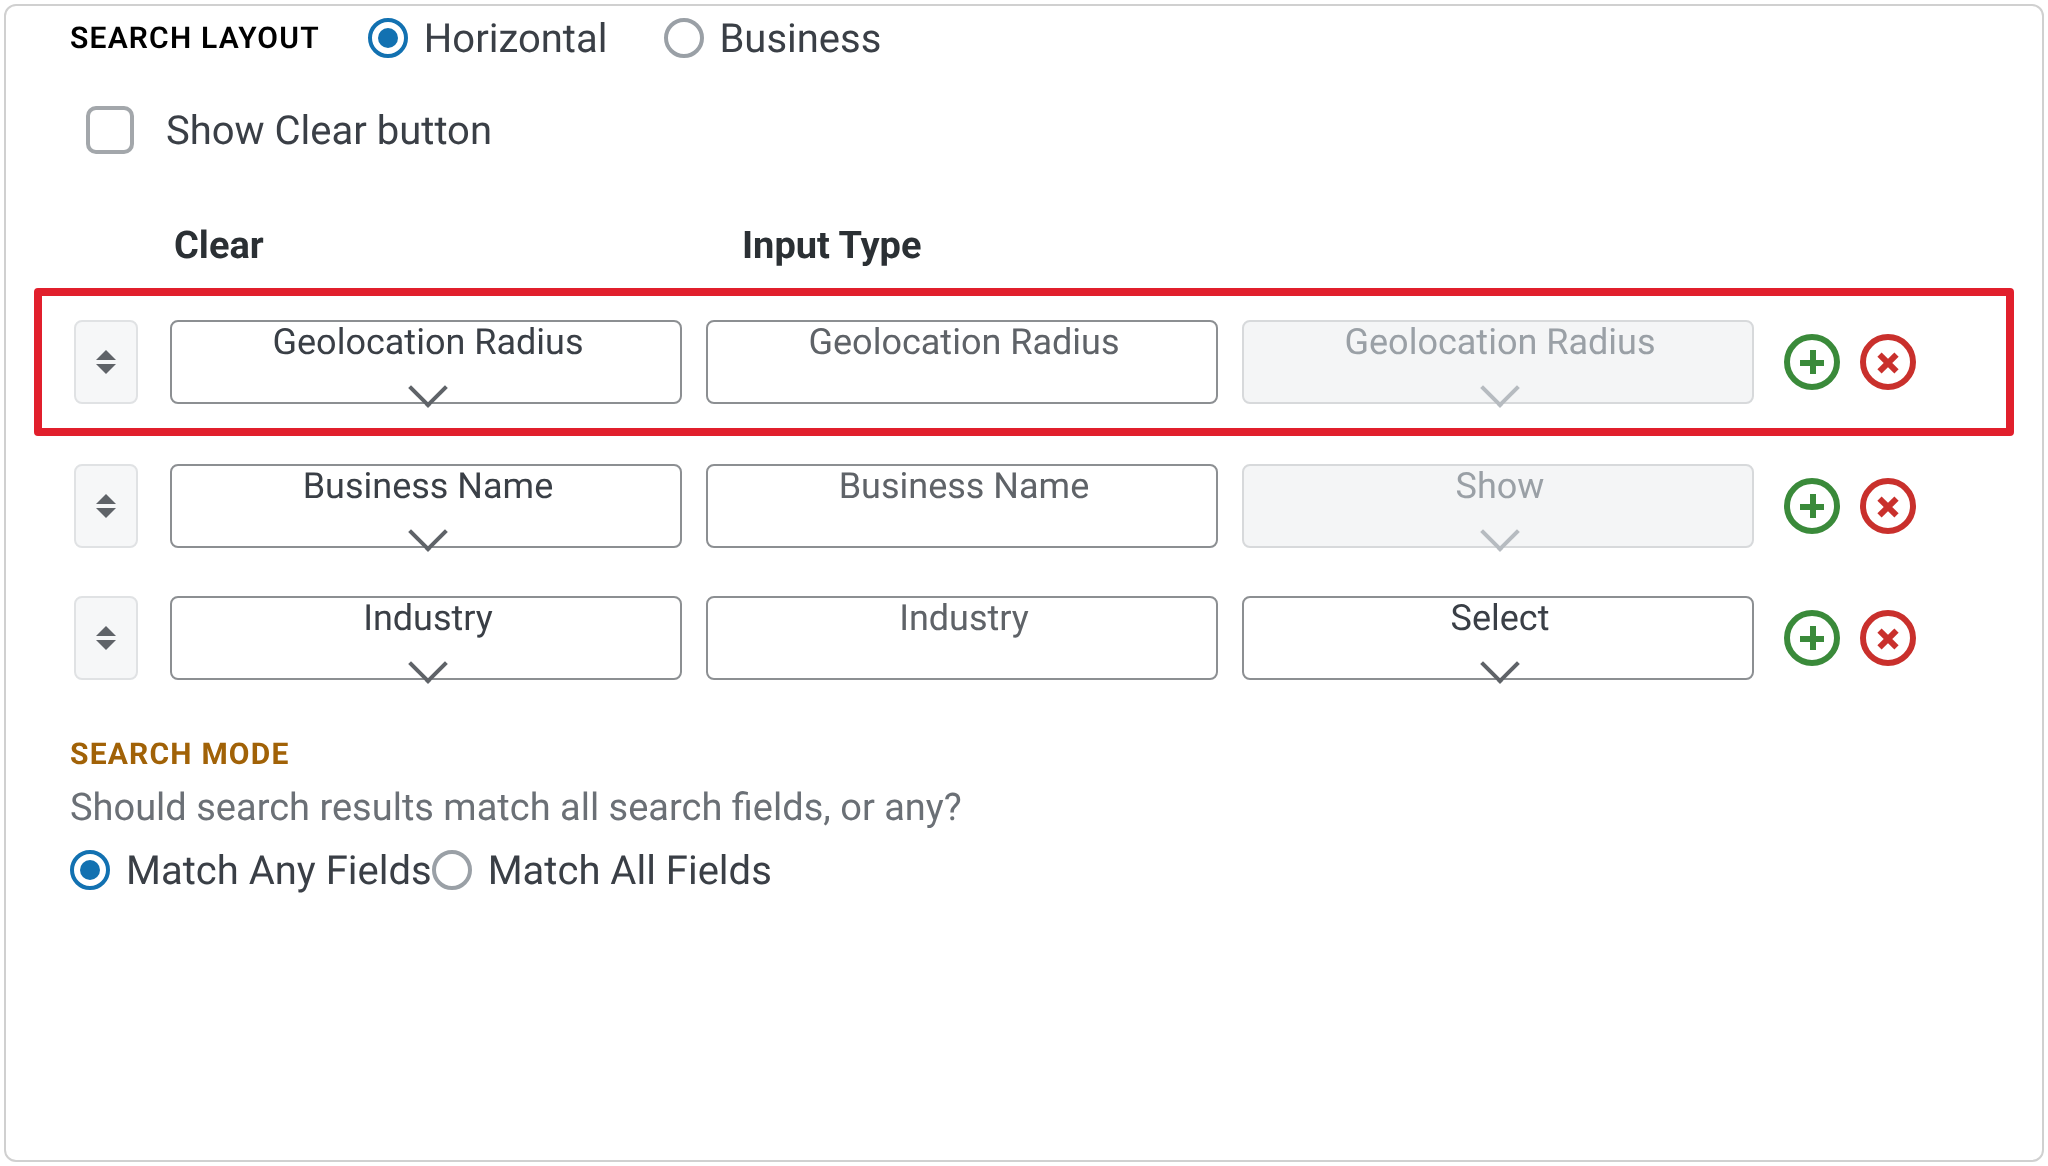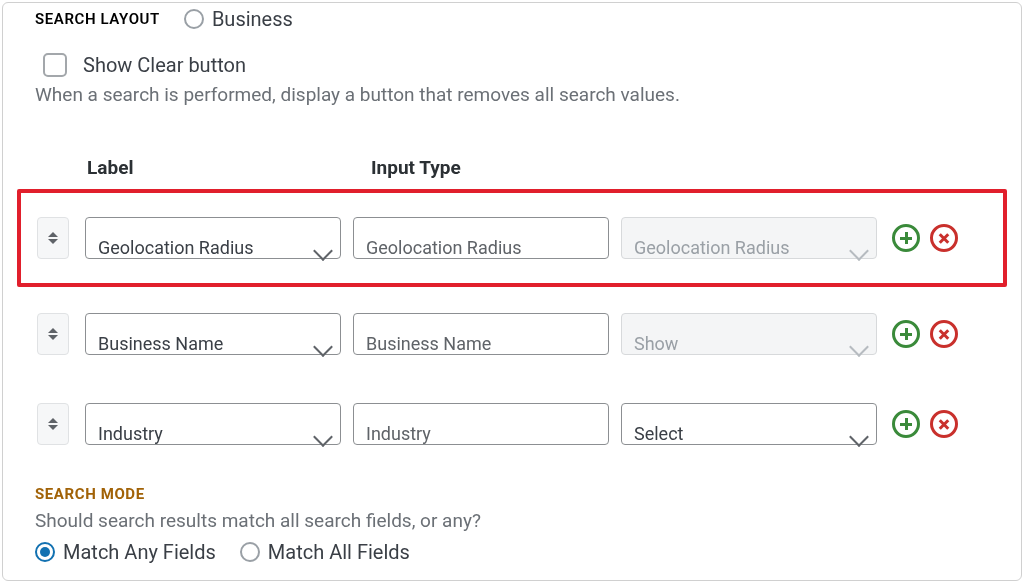--- a/index.html
+++ b/index.html
@@ -88,23 +88,24 @@
     .tri-up, .tri-down {
       width: 0; height: 0; border-left: 5px solid transparent; border-right: 5px solid transparent;
     }
     .tri-up { border-bottom: 5px solid #5f6368; margin-bottom: 1px; }
     .tri-down { border-top: 5px solid #5f6368; }
 
     .control {
       width: 256px; height: 42px; box-sizing: border-box;
       border: 1px solid #8c8f92; border-radius: 4px;
       font-size: 18px; color: #3a3f46;
-      display: flex; align-items: flex-end; justify-content: space-between;
-      padding: 0 10px 0 12px; margin: 12px 6px; background: #fff;
+      display: flex; align-items: center; justify-content: space-between;
+      padding: 0 10px 0 12px; margin: 0 6px; background: #fff;
       cursor: pointer;
+      flex-direction: column;
     }
     .control.input { justify-content: flex-start; color: #5f6368; cursor: text; }
     .control.disabled { background: #f4f5f6; border-color: #d7d9db; color: #9aa0a6; cursor: default; }
     .chevron {
       width: 12px; height: 12px; border-right: 2px solid #5f6368; border-bottom: 2px solid #5f6368;
       transform: rotate(45deg); margin-top: -4px;
     }
     .control.disabled .chevron { border-color: #b6bbc0; }
 
     .icon-btn {
@@ -120,47 +121,52 @@
     .icon-remove { border-color: #c9302c; color: #c9302c; position: relative; background: #fff; }
     .icon-remove::before, .icon-remove::after {
       content: ""; position: absolute; background: #c9302c; width: 12px; height: 3px;
     }
     .icon-remove::before { transform: rotate(45deg); }
     .icon-remove::after  { transform: rotate(-45deg); }
 
     .mode-section { padding: 16px 32px 8px 32px; }
     .mode-header { color: #a16207; font-size: 15px; font-weight: 700; letter-spacing: 0.6px; }
     .mode-help { color: #6b7076; font-size: 19px; margin: 6px 0 8px 0; }
-    .mode-radios { display: flex; align-items: center; gap: 24px; margin-top: 2px; }
+    .mode-radios { display: flex; align-items: center; margin-top: 2px; }
   </style>
 </head>
 <body>
 
 <div class="container">
 
   <div class="section-row">
     <span class="section-header">SEARCH LAYOUT</span>
     <div class="radio-group">
       <label class="radio">
+        <span class="radio-indicator selected">
+            <span class="dot"></span>
+          </span>
+        <span>Horizontal</span>
+      </label>
+      <label class="radio">
         <span class="radio-indicator"></span>
         <span>Business</span>
       </label>
     </div>
   </div>
 
   <div class="checkbox-row">
     <span class="checkbox"></span>
     <span class="checkbox-label">Show Clear button</span>
   </div>
-  <div class="helper-text">When a search is performed, display a button that removes all search values.</div>
 
   <div class="fields-area">
     <div class="header-row">
       <div class="col-handle-h"></div>
-      <div class="col-label th">Label</div>
+      <div class="col-label th">Clear</div>
       <div class="col-input th">Input Type</div>
       <div class="col-actions"></div>
     </div>
 
     <div class="field-row highlight">
       <div class="col-handle">
         <div class="drag-handle">
           <span class="tri-up"></span>
             <span class="tri-down"></span>
         </div>

